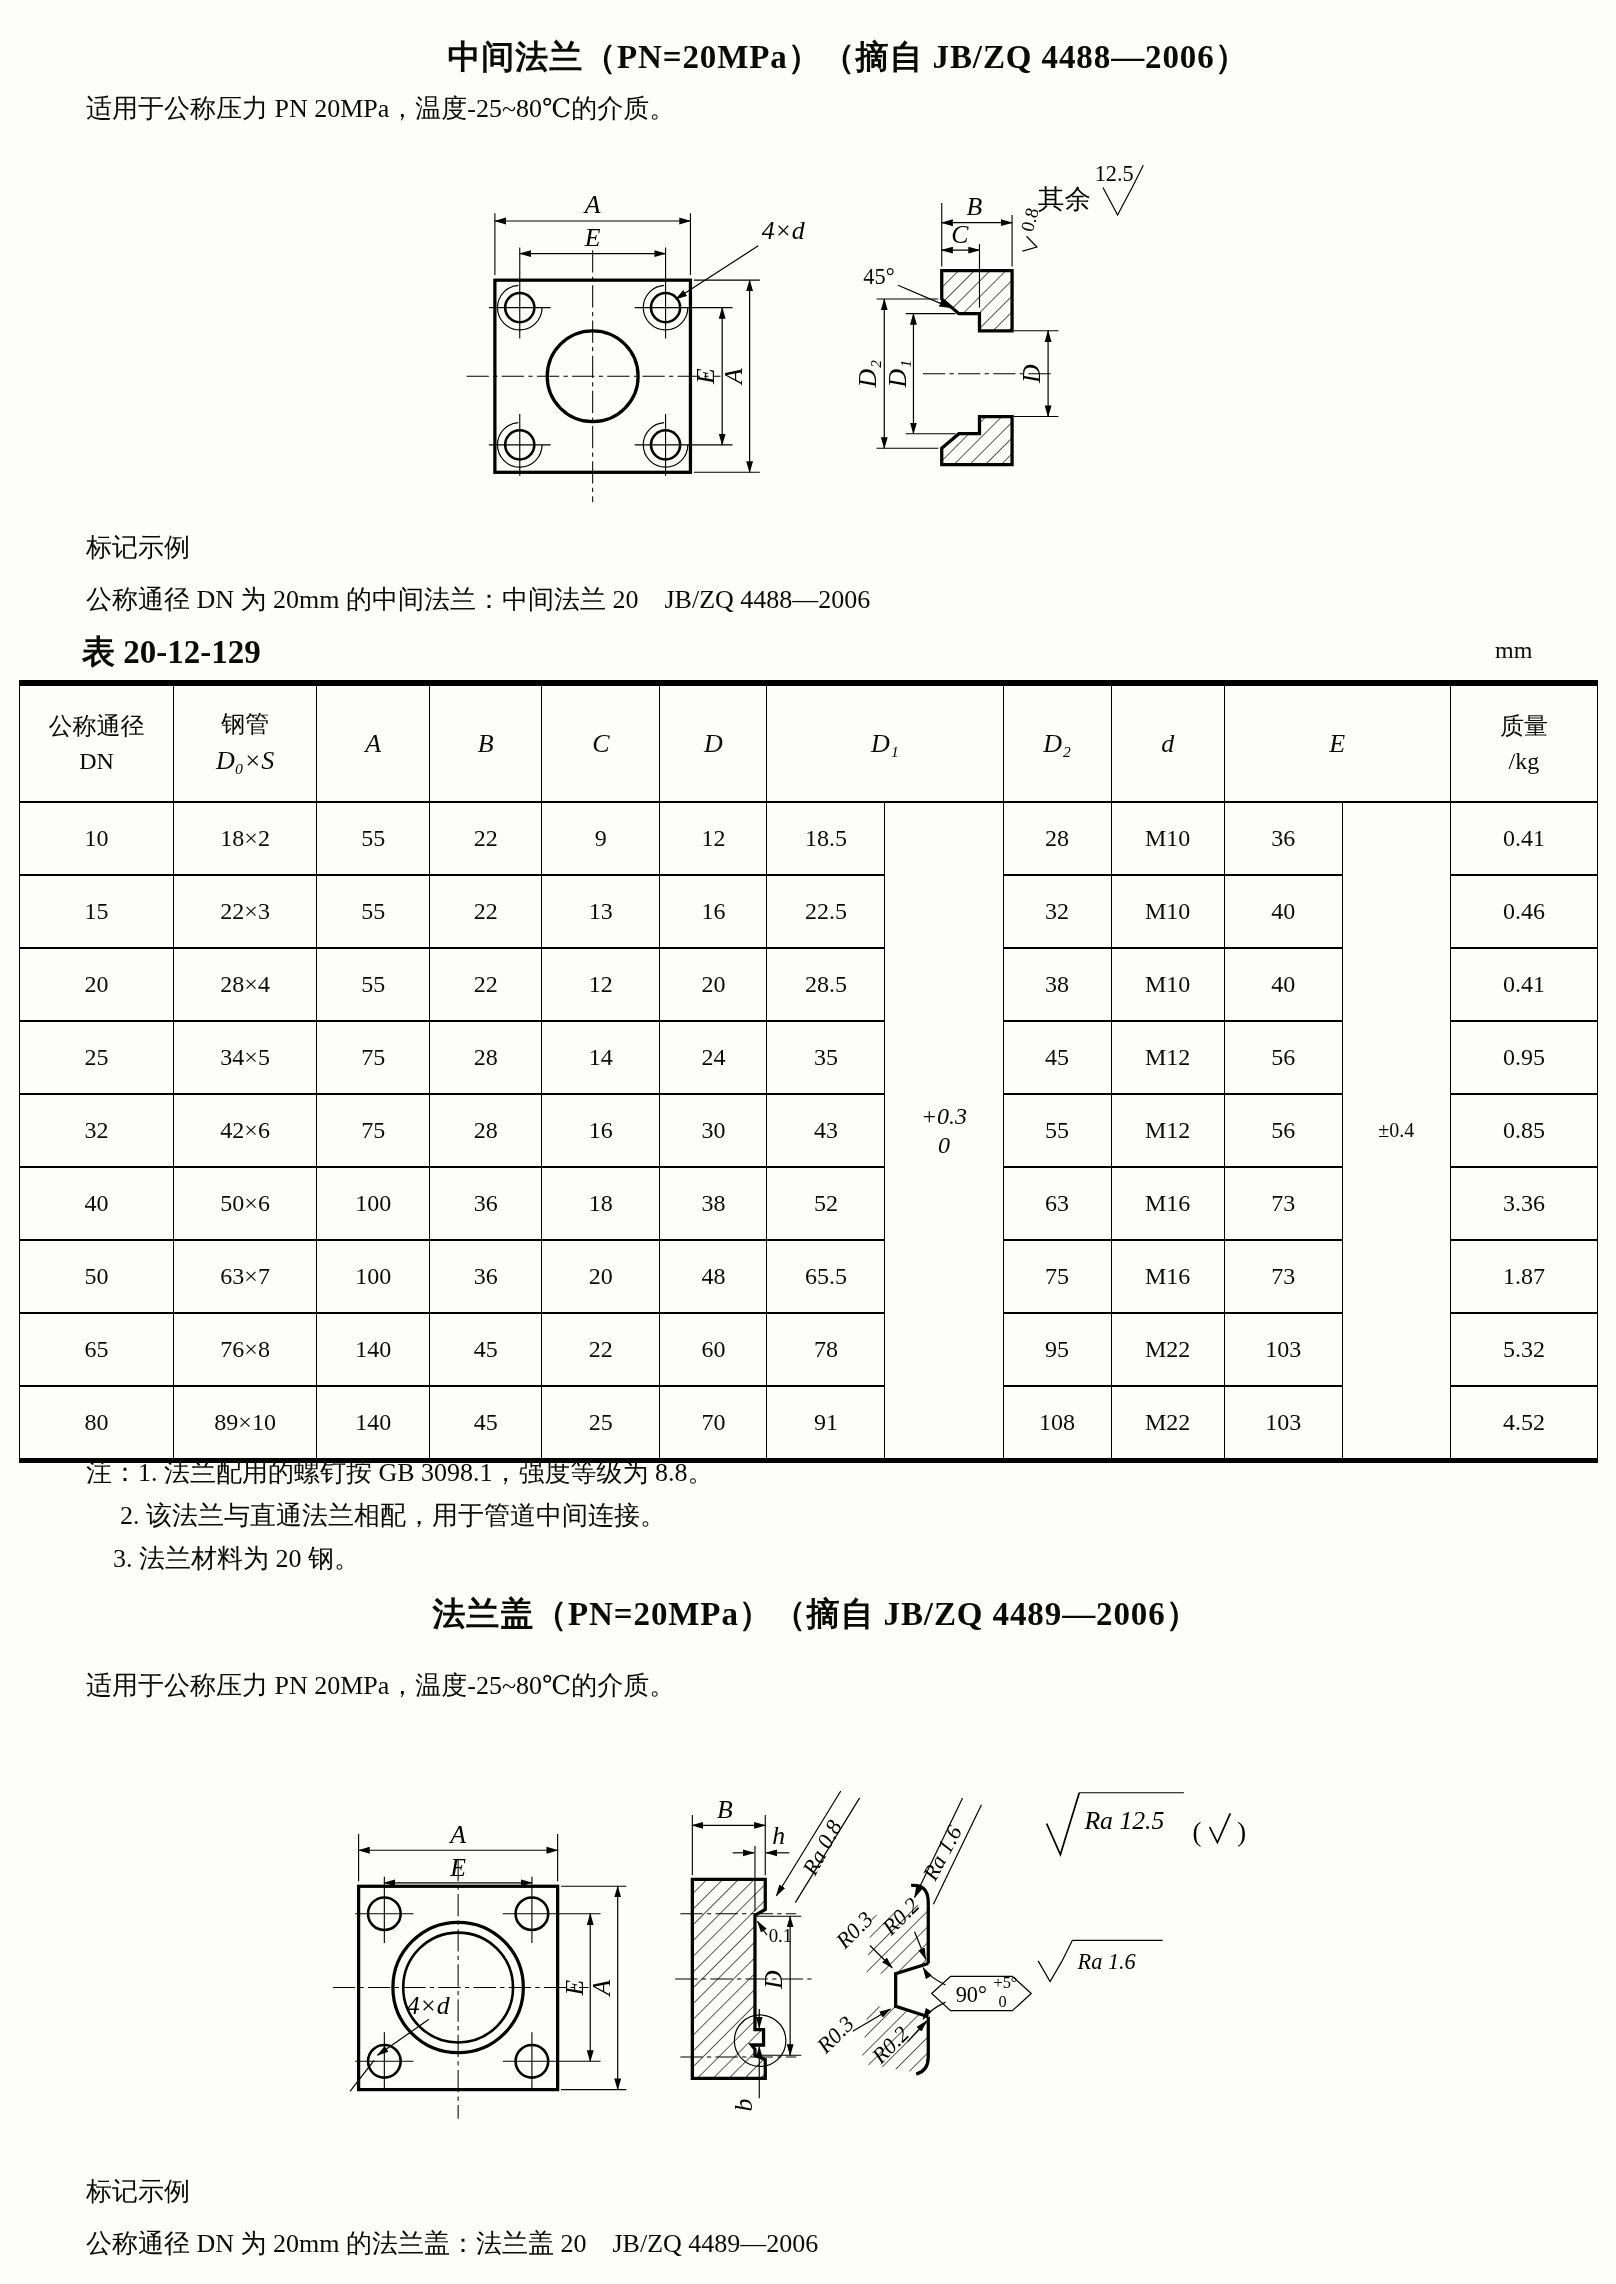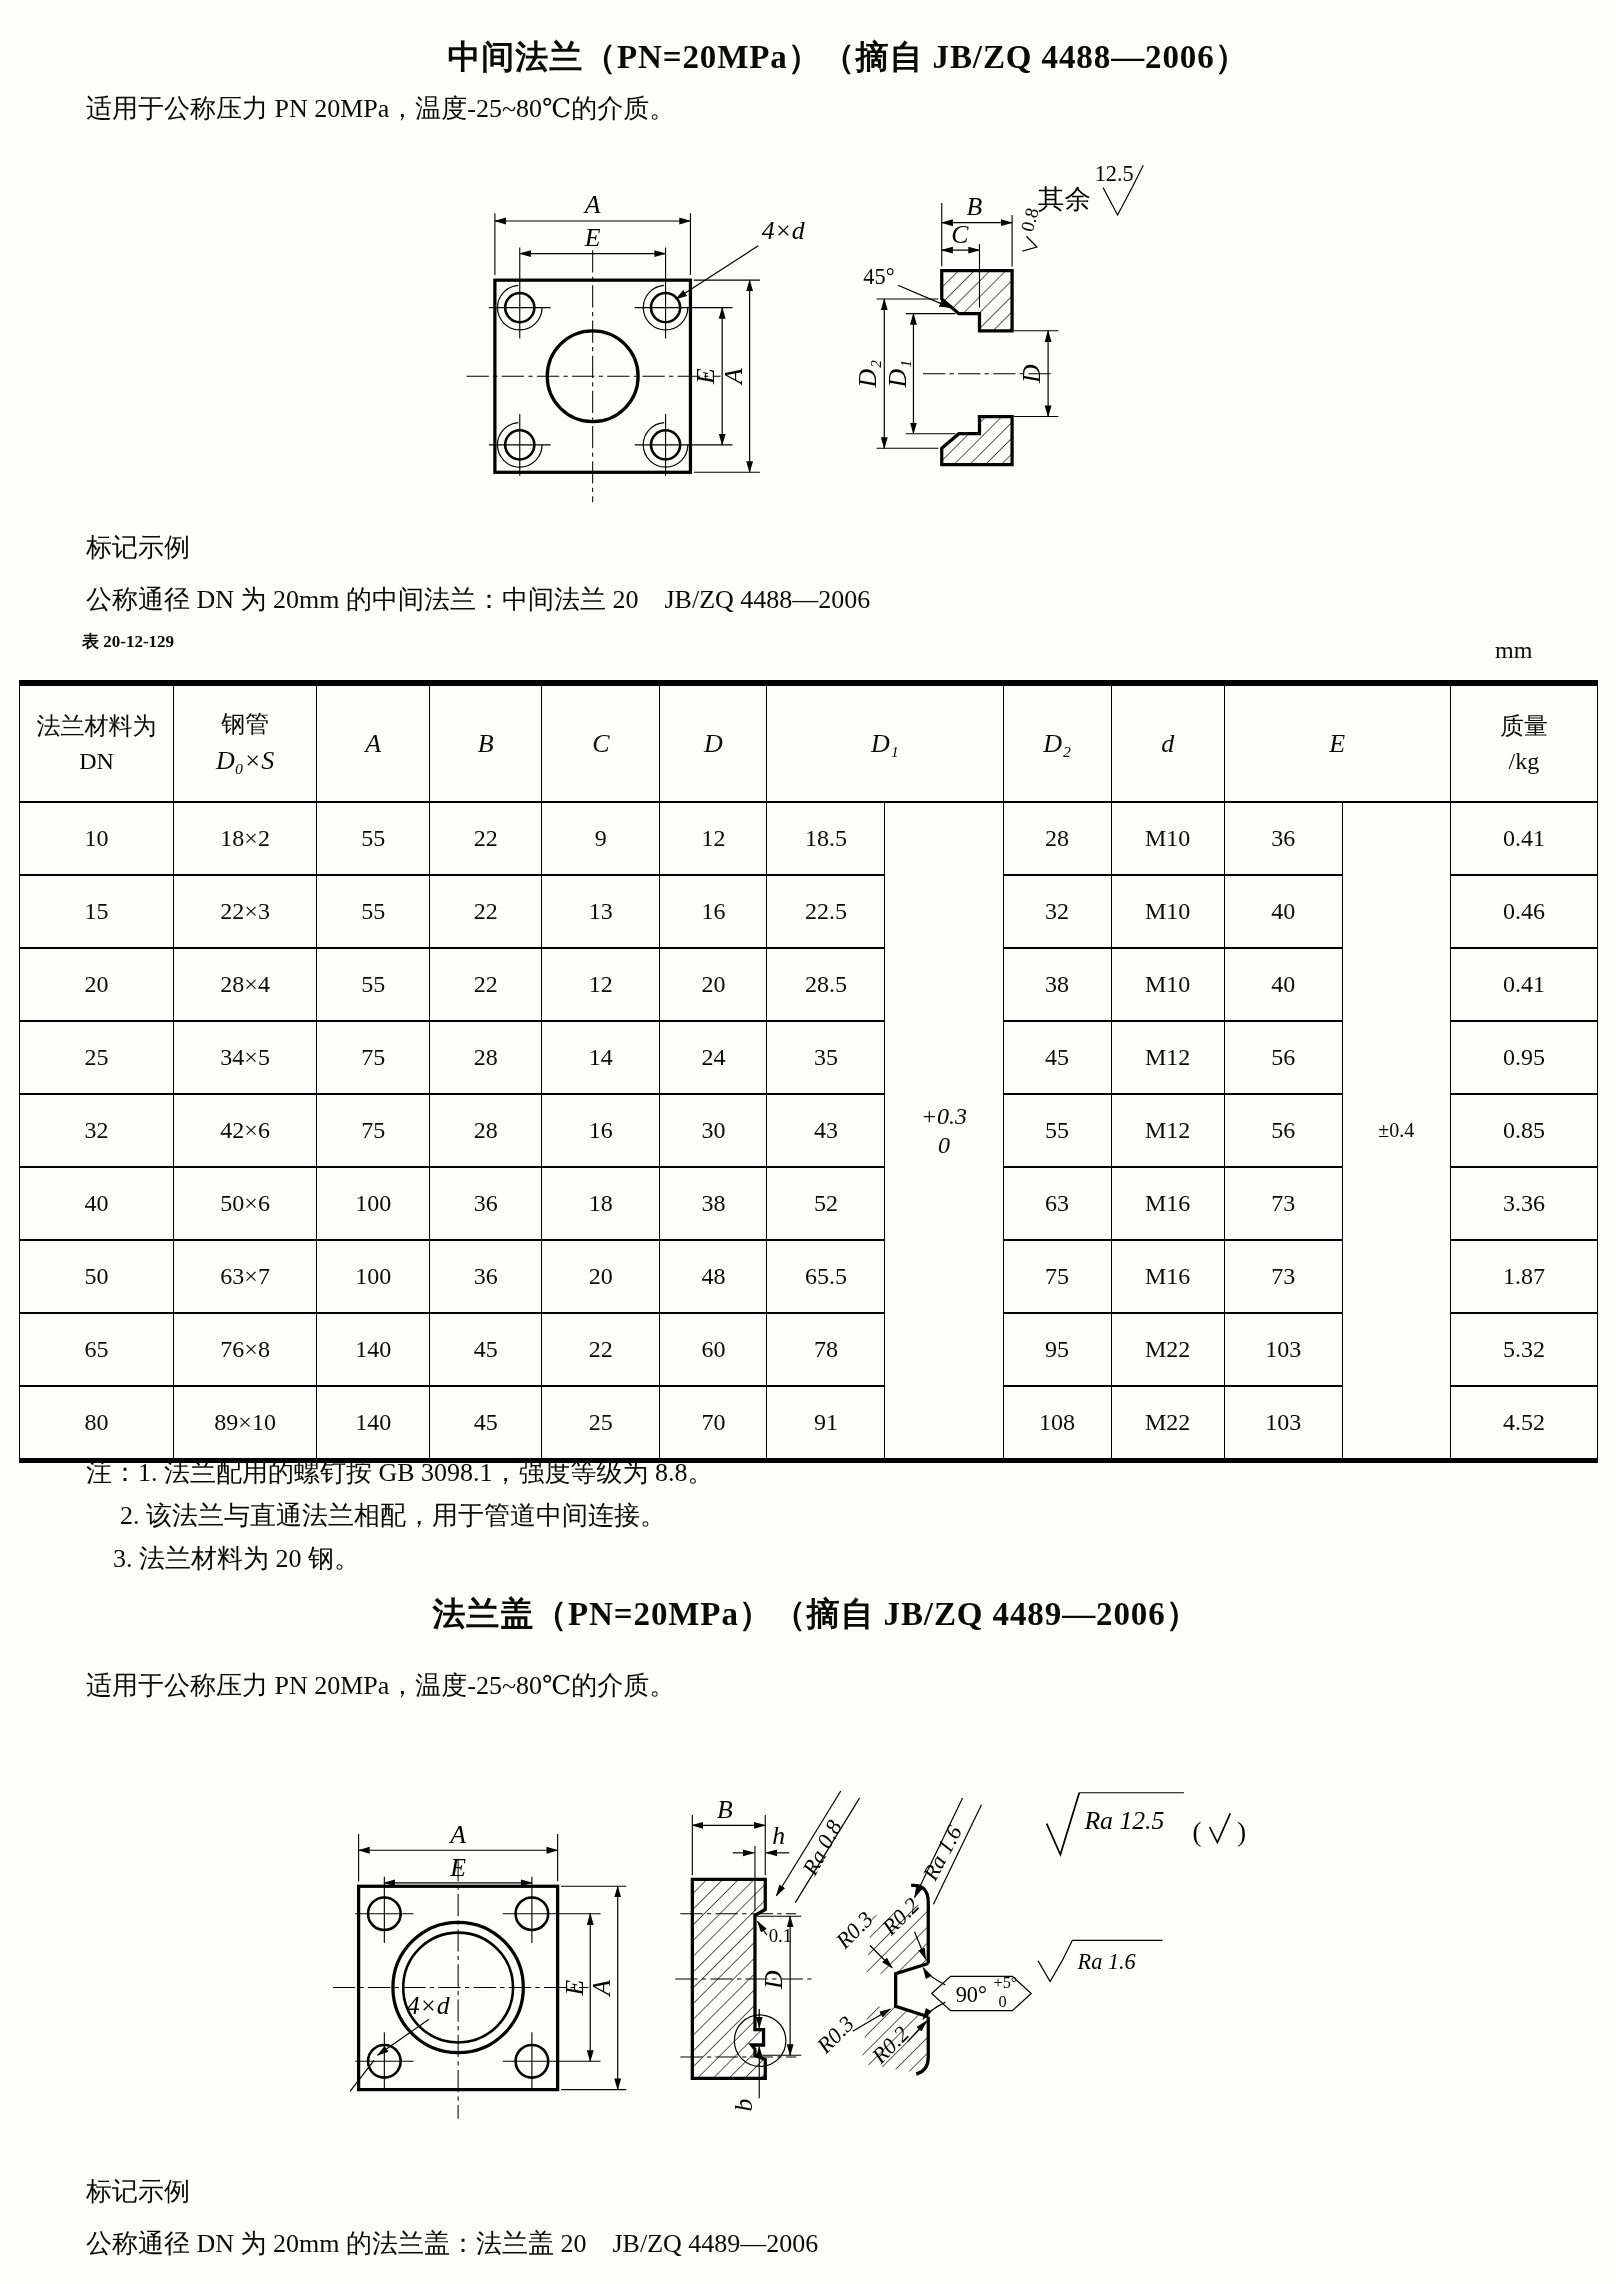--- a/index.html
+++ b/index.html
@@ -4,21 +4,21 @@
 <style>
   html,body{margin:0;padding:0;}
   body{
     width:1616px;height:2284px;background:#fdfdfb;color:#0a0a0a;
     font-family:"Liberation Serif","DejaVu Serif",serif;
     position:relative;overflow:hidden;
   }
   .abs{position:absolute;}
   .title{width:1616px;text-align:center;font-size:33px;font-weight:bold;letter-spacing:0.9px;}
   .body-text{font-size:26px;text-align:right;}
-  .caption{font-size:17px;font-weight:bold;text-align:right;}
+  .caption{font-size:33px;font-weight:bold;text-align:right;}
   .unit{font-size:24px;}
   
   table.tbl{
     position:absolute;left:19px;top:680px;width:1579px;
     border-collapse:collapse;table-layout:fixed;
     border-top:6px solid #000;border-bottom:5.1px solid #000;
     font-size:24px;text-align:center;
   }
   .tbl th,.tbl td{border-left:1.7px solid #000;border-right:1.7px solid #000;padding:0;font-weight:normal;}
   .tbl thead th{height:115px;border-bottom:2.6px solid #000;vertical-align:middle;line-height:1.45;}
@@ -170,21 +170,21 @@
       <col style="width:118px">
       <col style="width:118px">
     <col style="width:108px">
       <col style="width:113px">
       <col style="width:118px">
       <col style="width:108px">
     <col style="width:147px">
   </colgroup>
   <thead>
     <tr>
-      <th><span>法兰材料为</span><br><span>DN</span></th>
+      <th><span>公称通径</span><br><span>DN</span></th>
       <th><span>钢管</span><br><span class="hmath">D₀×S</span></th>
       <th class="hmath">A</th>
       <th class="hmath">B</th>
       <th class="hmath">C</th>
       <th class="hmath">D</th>
       <th class="hmath" colspan="2">D₁</th>
       <th class="hmath">D₂</th>
       <th class="hmath">d</th>
       <th class="hmath" colspan="2">E</th>
       <th><span>质量</span><br><span>/kg</span></th>

